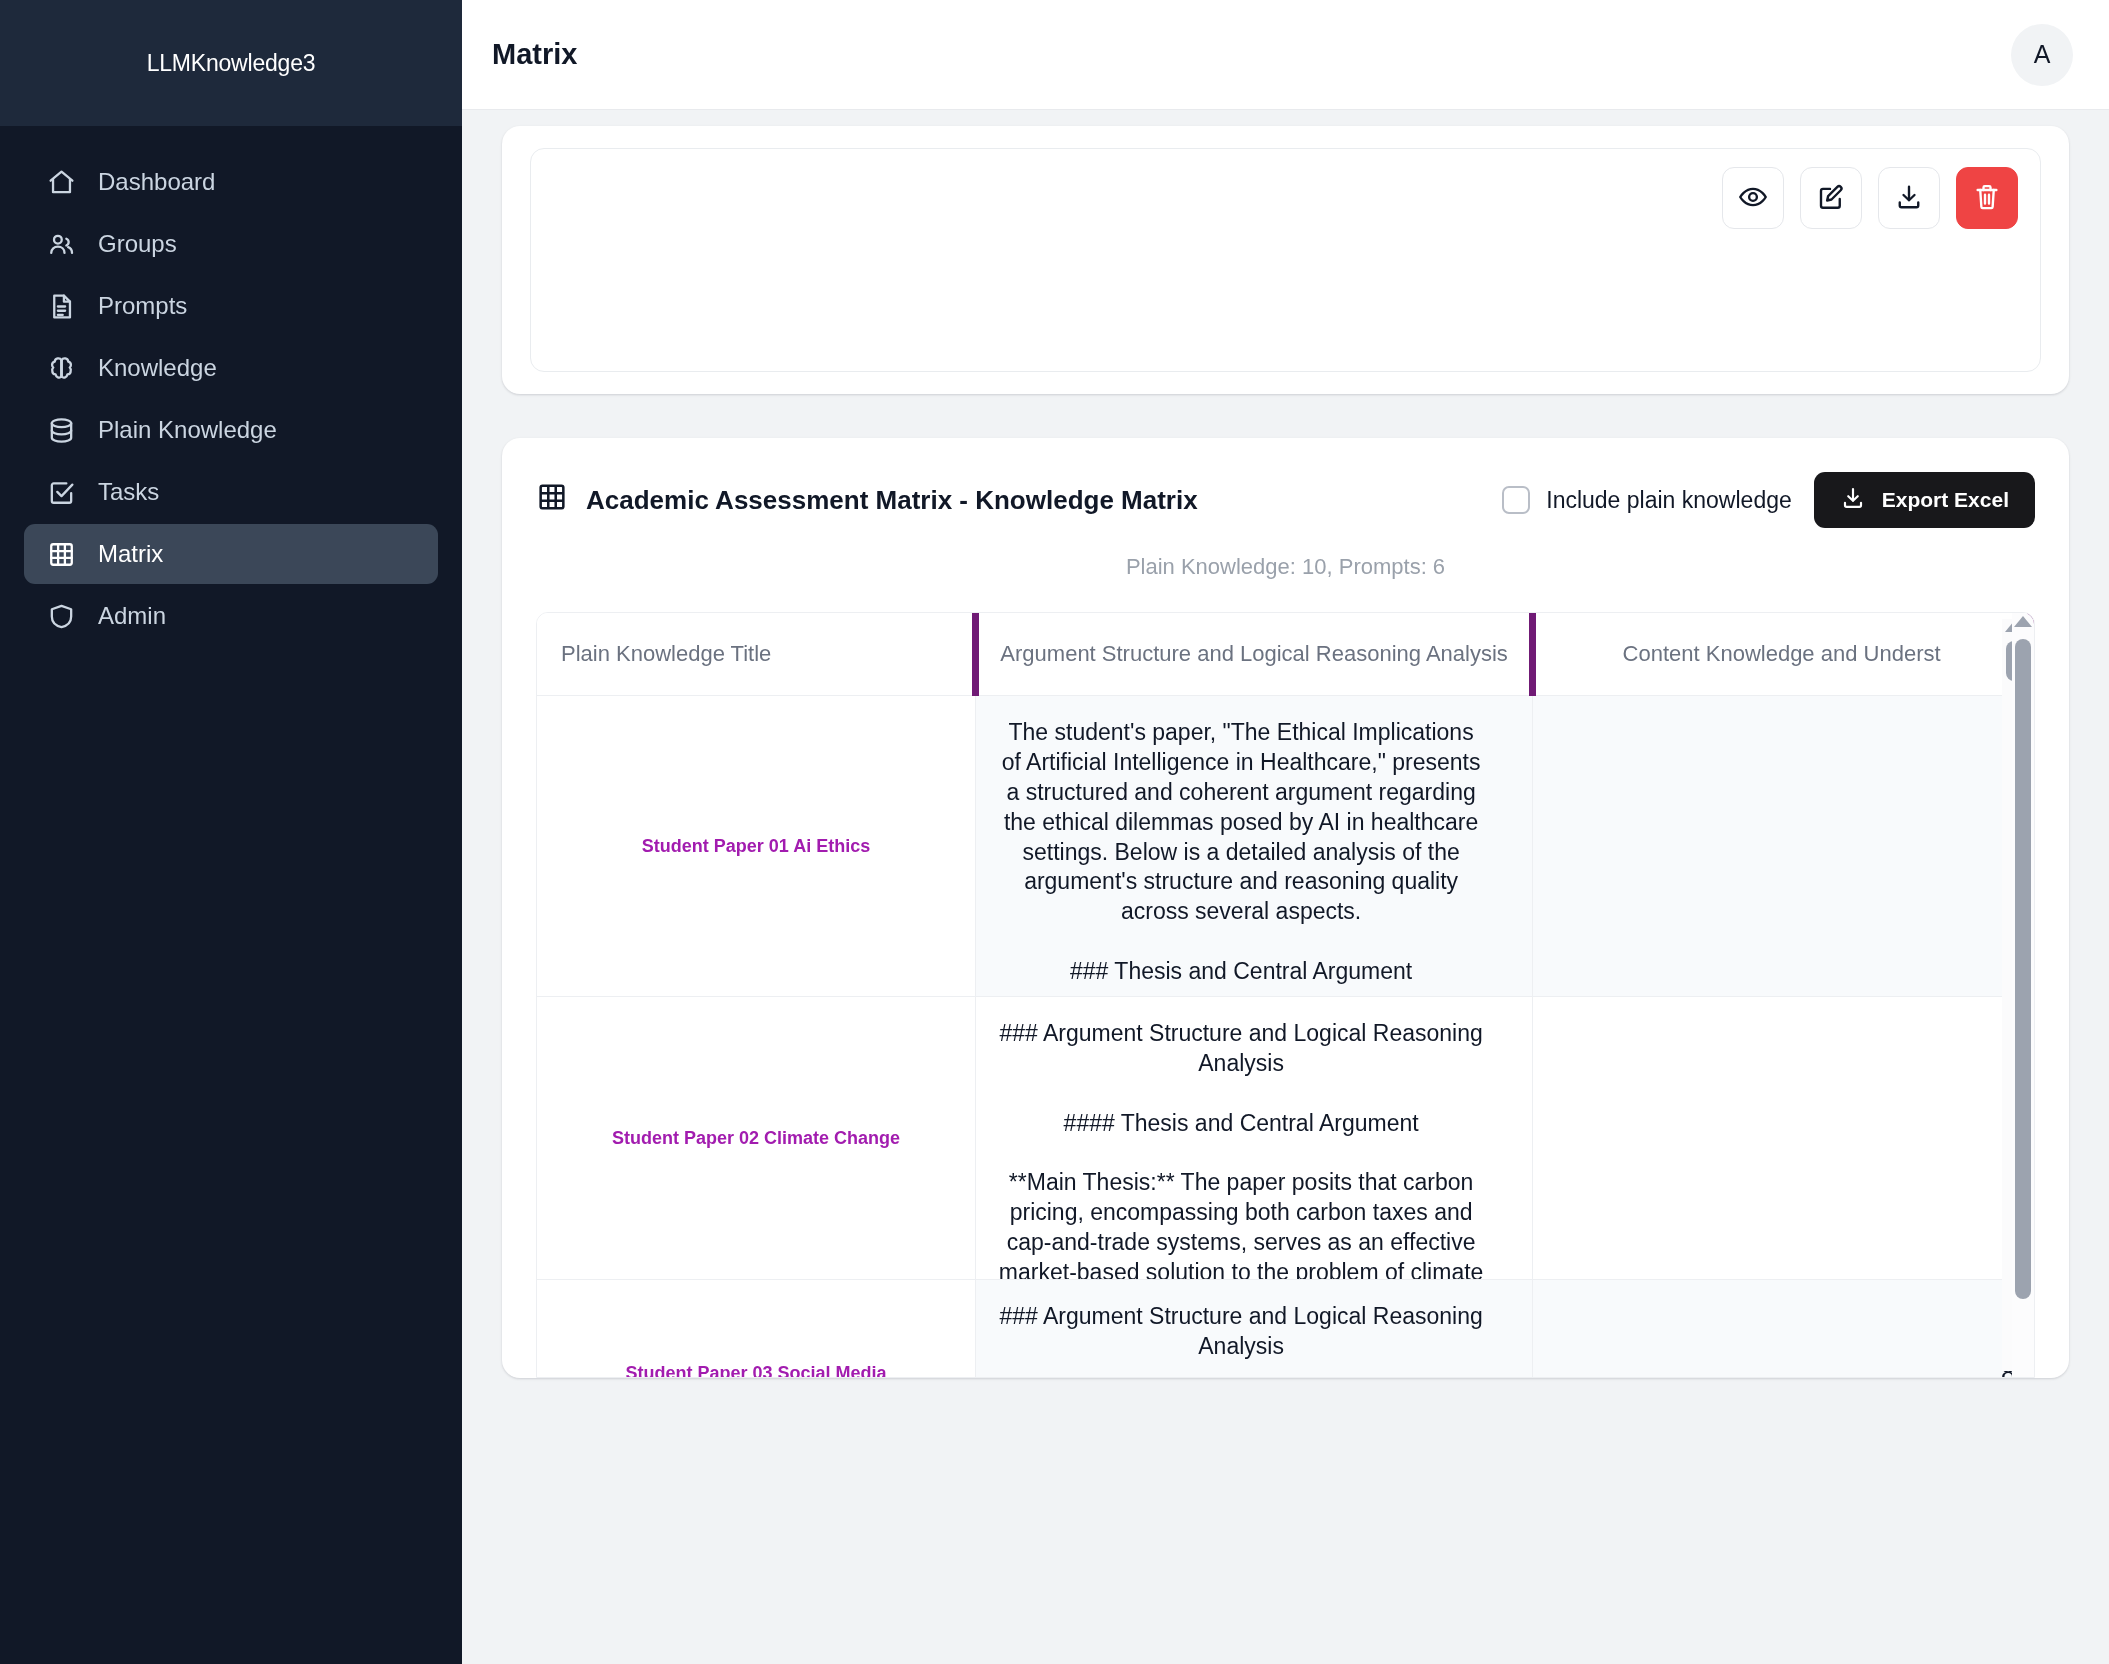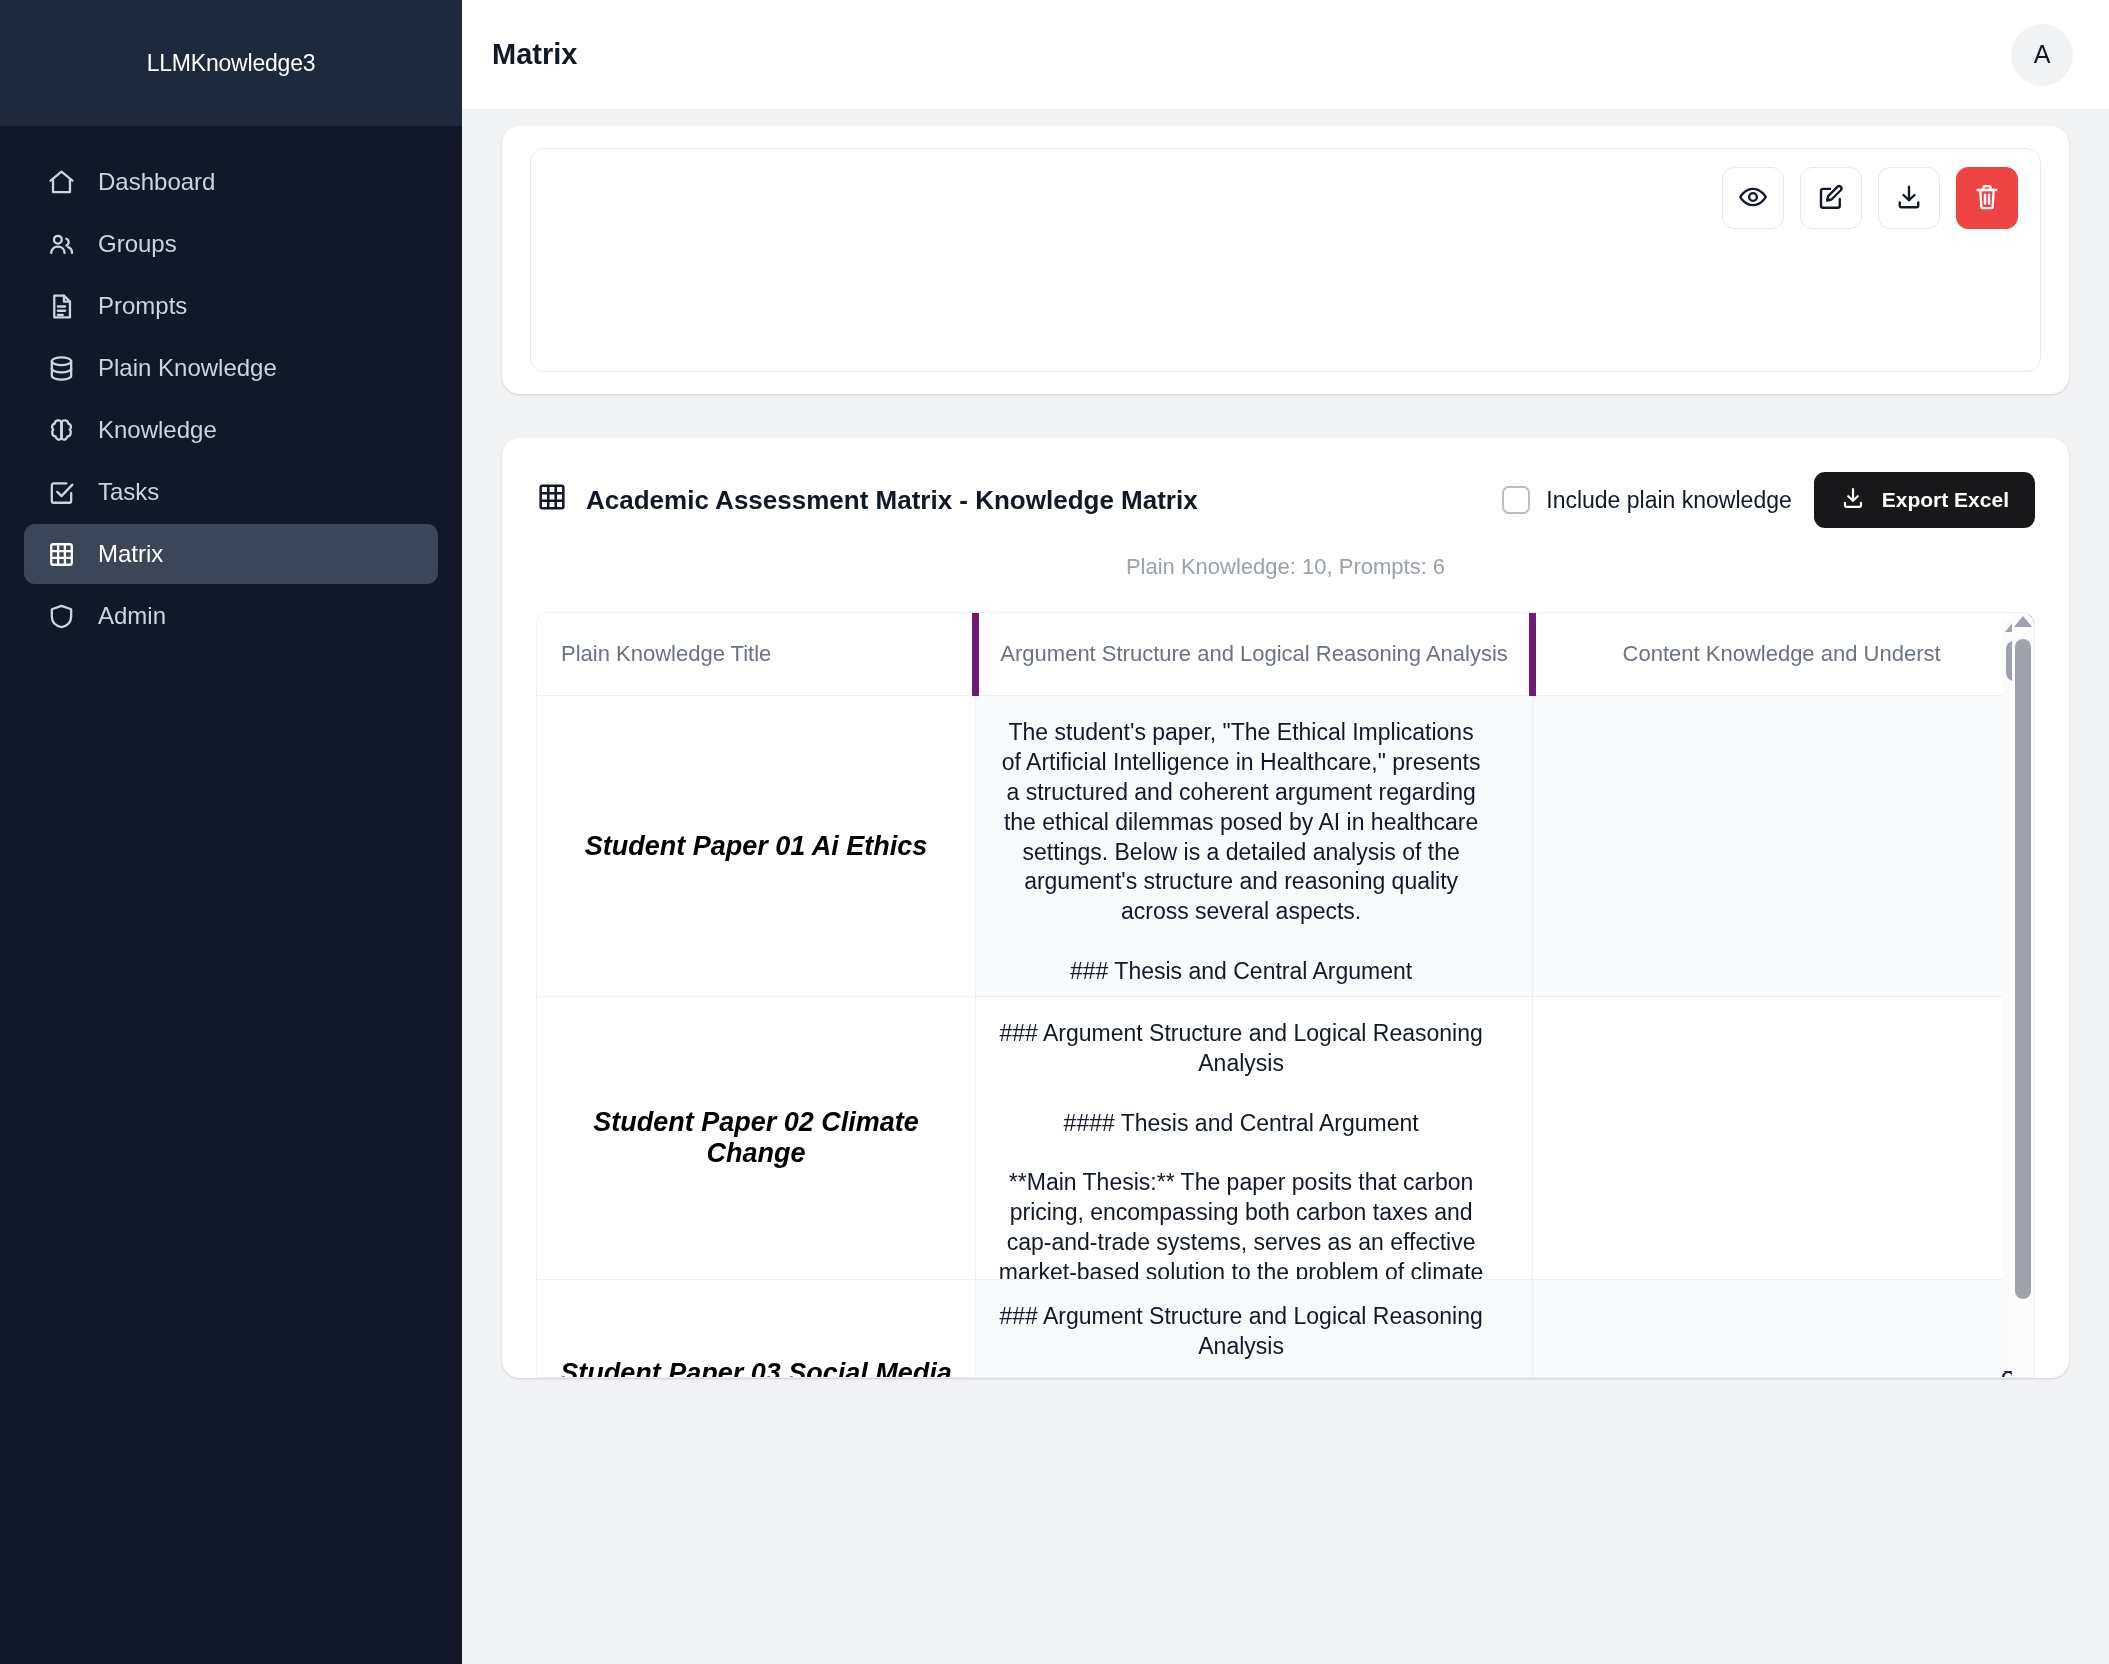--- a/index.html
+++ b/index.html
@@ -100,21 +100,21 @@
     text-align: center; padding: 28px 20px; height: 82px;
     border-right: 7px solid #701a75; border-bottom: 1px solid #edeff2;
     background: #ffffff; white-space: nowrap; overflow: hidden;
   }
   table.matrix th:first-child { text-align: left; padding-left: 24px; }
   table.matrix td { border-right: 1px solid #edeff2; border-bottom: 1px solid #edeff2; vertical-align: middle; padding: 0; }
   .col-title { width: 370px; }
   .col-text  { width: 470px; }
   .col-score { width: 420px; }
   tr.shade td.tinted { background: #f8fafc; }
-  .cell-title { text-align: center; font-size: 27px; font-weight: 700; color: #000000; padding: 20px 18px; font-style: italic; }
+  .cell-title { text-align: center; font-size: 18px; font-weight: 700; color: #a21caf; padding: 20px 18px; }
   .cell-score { text-align: right; font-size: 26px; color: #111827; padding: 22px 30px; vertical-align: top; }
   .cell-text-inner {
     position: relative; height: 100%;
     font-size: 23px; line-height: 1.30; color: #111827;
     text-align: center; padding: 22px 48px 22px 22px;
     white-space: pre-wrap; overflow: hidden;
   }
   .row-1 .cell-text-inner { height: 300px; }
   .row-2 .cell-text-inner { height: 282px; }
   .row-3 .cell-text-inner { height: 186px; }
@@ -170,37 +170,37 @@
               <path d="M14 3v5h5"></path>
               <path d="M9 12h6M9 15.5h6M9 19h4"></path>
             </svg>
           </span>
         <span>Prompts</span>
       </div>
 
       <div class="nav-item">
         <span class="nav-ico">
             <svg viewBox="0 0 24 24">
+              <path d="M12 5.2a3 3 0 0 0-5.6 1.1A2.8 2.8 0 0 0 4.2 9a2.9 2.9 0 0 0 1 2.2A2.9 2.9 0 0 0 4.4 14a2.9 2.9 0 0 0 2.7 2.9A3 3 0 0 0 12 18.8z"></path>
+              <path d="M12 5.2a3 3 0 0 1 5.6 1.1A2.8 2.8 0 0 1 19.8 9a2.9 2.9 0 0 1-1 2.2 2.9 2.9 0 0 1 .8 2.8 2.9 2.9 0 0 1-2.7 2.9A3 3 0 0 1 12 18.8z"></path>
+              <path d="M12 5.2v13.6"></path>
+            </svg>
+          </span>
+        <span>Knowledge</span>
+      </div>
+
+      <div class="nav-item">
+        <span class="nav-ico">
+            <svg viewBox="0 0 24 24">
               <ellipse cx="12" cy="6" rx="8" ry="3.2"></ellipse>
               <path d="M4 6v12c0 1.8 3.6 3.2 8 3.2s8-1.4 8-3.2V6"></path>
               <path d="M4 12c0 1.8 3.6 3.2 8 3.2s8-1.4 8-3.2"></path>
             </svg>
           </span>
         <span>Plain Knowledge</span>
-      </div>
-
-      <div class="nav-item">
-        <span class="nav-ico">
-            <svg viewBox="0 0 24 24">
-              <path d="M12 5.2a3 3 0 0 0-5.6 1.1A2.8 2.8 0 0 0 4.2 9a2.9 2.9 0 0 0 1 2.2A2.9 2.9 0 0 0 4.4 14a2.9 2.9 0 0 0 2.7 2.9A3 3 0 0 0 12 18.8z"></path>
-              <path d="M12 5.2a3 3 0 0 1 5.6 1.1A2.8 2.8 0 0 1 19.8 9a2.9 2.9 0 0 1-1 2.2 2.9 2.9 0 0 1 .8 2.8 2.9 2.9 0 0 1-2.7 2.9A3 3 0 0 1 12 18.8z"></path>
-              <path d="M12 5.2v13.6"></path>
-            </svg>
-          </span>
-        <span>Knowledge</span>
       </div>
 
       <div class="nav-item">
         <span class="nav-ico">
             <svg viewBox="0 0 24 24">
               <path d="M20 12.5V19a1.5 1.5 0 0 1-1.5 1.5h-13A1.5 1.5 0 0 1 4 19V6a1.5 1.5 0 0 1 1.5-1.5H16"></path>
               <path d="M8.5 11.5 12 15l9-9.5"></path>
             </svg>
           </span>
         <span>Tasks</span>

